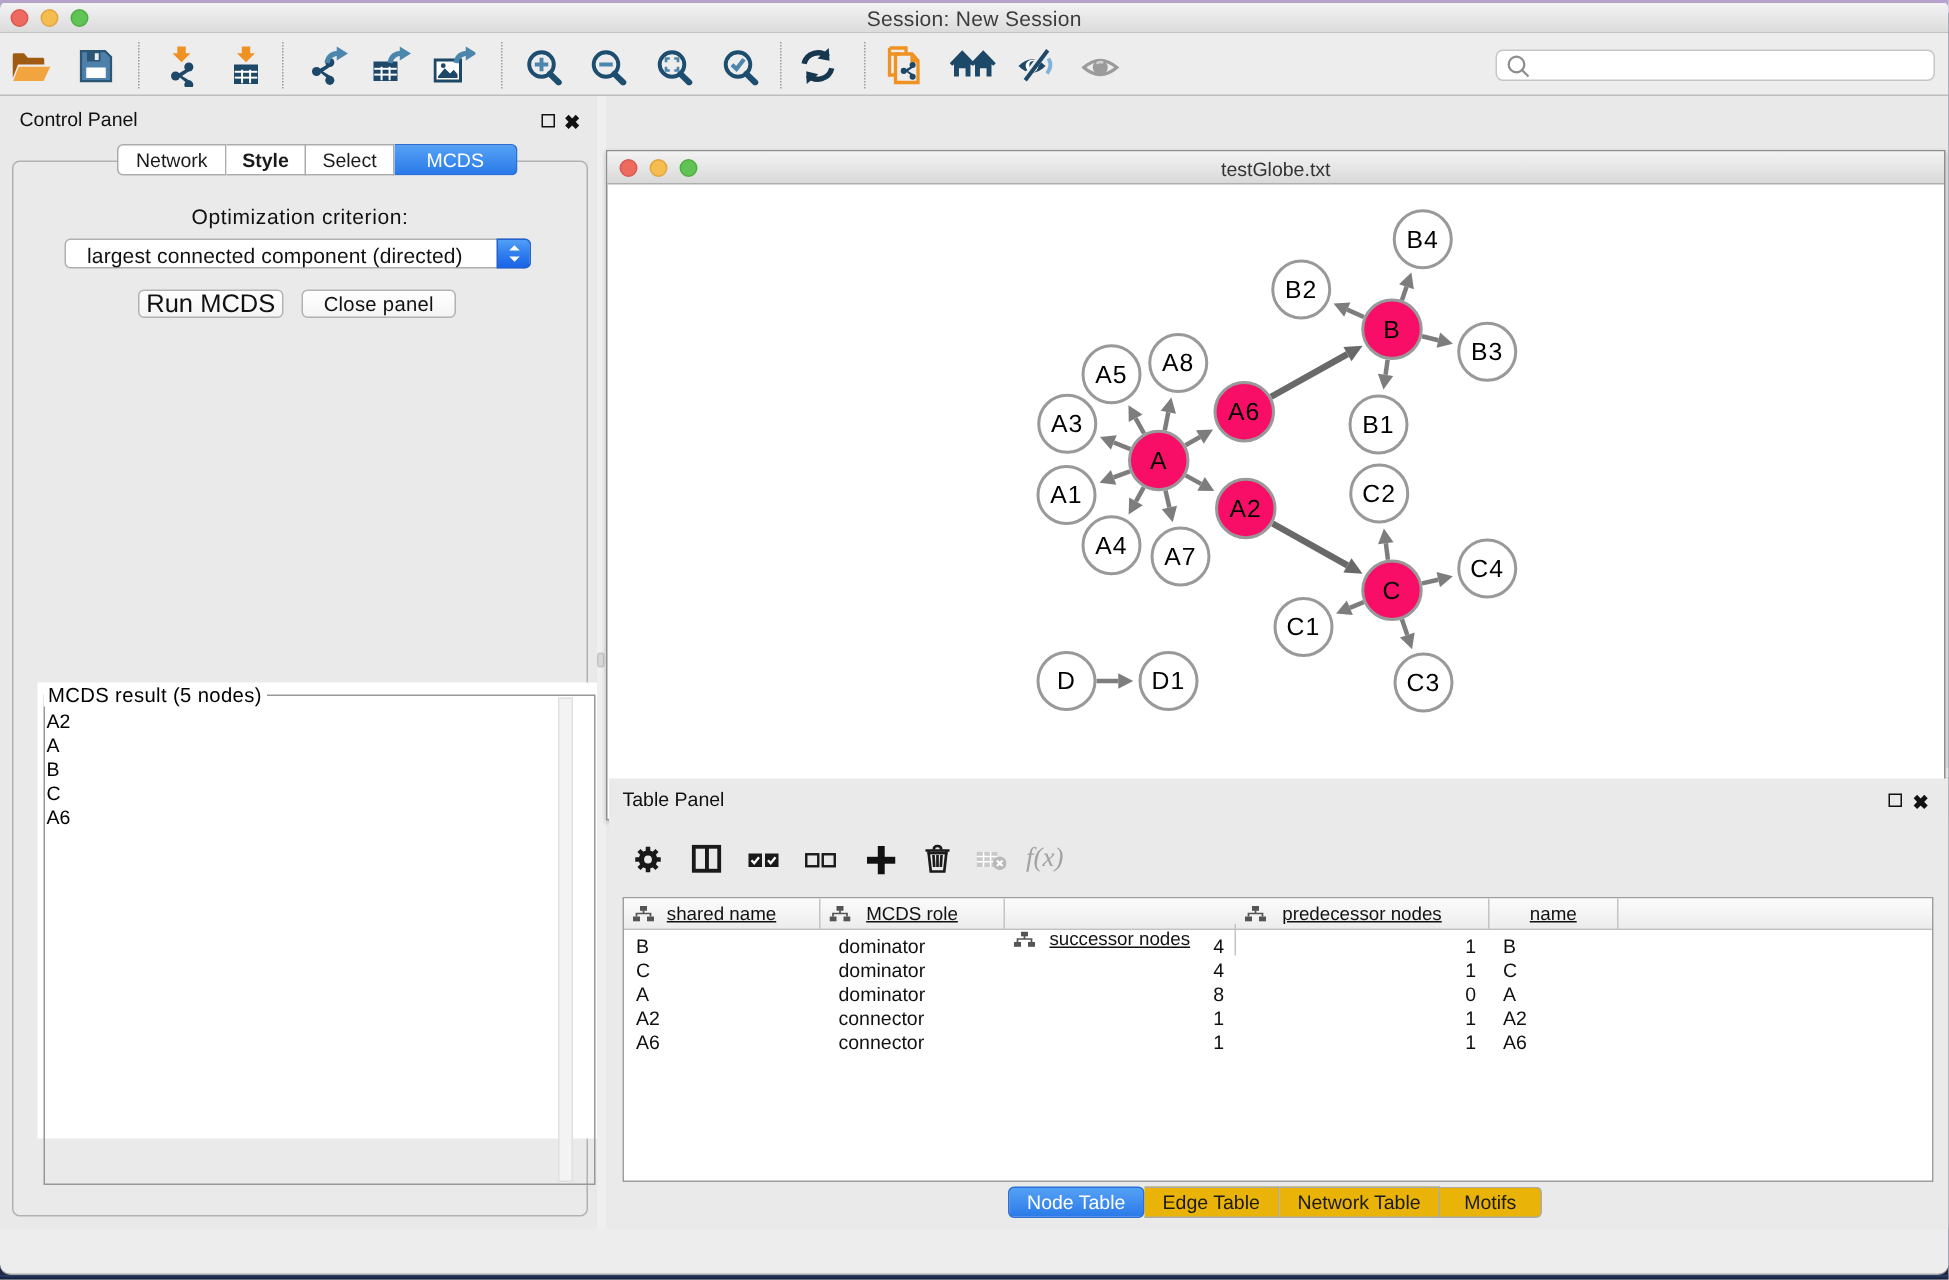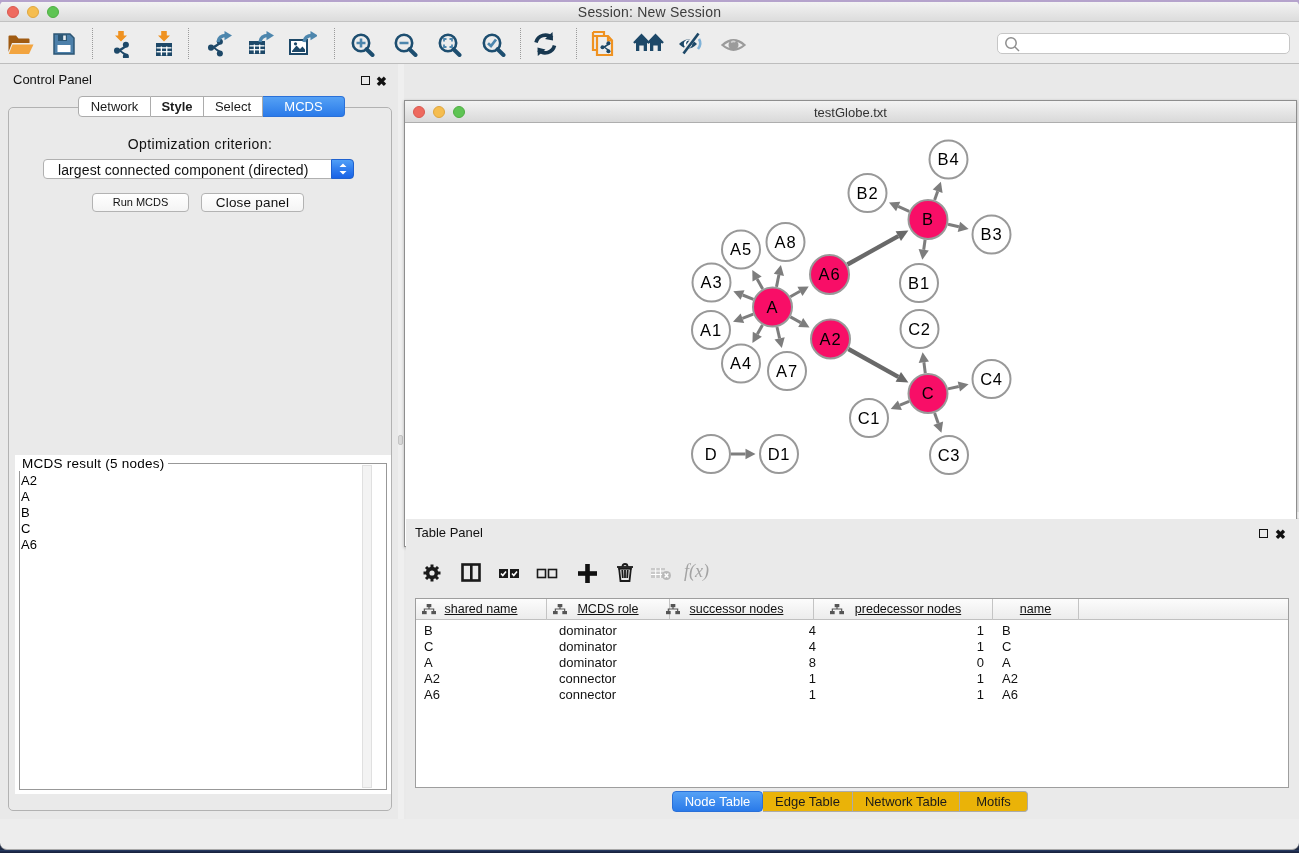--- a/index.html
+++ b/index.html
@@ -29,22 +29,22 @@
 #cp-box { position:absolute; left:8px; top:43px; width:384px; height:704px; border:1px solid #b2b2b2; border-radius:5px; background:#eaeaea; }
 #cp-tabs { position:absolute; left:78px; top:32px; height:21px; display:flex; z-index:3; }
 #cp-tabs .tab { height:21px; line-height:20px; font-size:13px; color:#1a1a1a; background:#fff; border:1px solid #acacac; border-left:none; text-align:center; }
 #cp-tabs .tab:first-child { border-left:1px solid #acacac; border-radius:4px 0 0 4px; }
 #cp-tabs .tab.sel { background:linear-gradient(180deg,#55a1f5,#2a7ae9); color:#fff; border-color:#2a70d8; border-radius:0 4px 4px 0; }
 #opt-label { position:absolute; left:0; top:72px; width:400px; text-align:center; font-size:14px; letter-spacing:0.4px; color:#111; }
 #combo { position:absolute; left:43px; top:95px; width:311px; height:20px; background:#fff; border:1px solid #b0b0b0; border-radius:4px; }
 #combo .ctext { position:absolute; left:14px; top:2px; font-size:14px; letter-spacing:0.1px; color:#111; }
 #combo .cbtn { position:absolute; right:-1px; top:-1px; width:23px; height:20px; border-radius:0 4px 4px 0;
   background:linear-gradient(180deg,#51a0f7 0%,#3381ef 45%,#1a63e6 100%); border:1px solid #1f62d0; }
-.btn { position:absolute; height:19px; background:linear-gradient(180deg,#ffffff,#f4f4f4); border:1px solid #b3b3b3; border-radius:4px; font-size:11px; color:#111; text-align:center; line-height:17px; }
-#result-white { position:absolute; left:15px; top:391px; width:376px; height:339px; background:#fff; }
+.btn { position:absolute; height:19px; background:linear-gradient(180deg,#ffffff,#f4f4f4); border:1px solid #b3b3b3; border-radius:4px; font-size:17px; color:#111; text-align:center; line-height:17px; }
+#result-white { position:absolute; left:25px; top:391px; width:376px; height:304px; background:#fff; }
 #result-border { position:absolute; left:3.5px; top:8px; width:368px; height:327px; border:1px solid #989898; }
 #result-legend { position:absolute; left:4px; top:1px; font-size:13.5px; letter-spacing:0.25px; color:#000; background:#fff; padding:0 3px; }
 #result-list { position:absolute; left:6px; top:18px; font-size:13px; color:#000; line-height:16px; }
 #result-scroll { position:absolute; right:19px; top:10px; width:10px; height:323px; background:#f3f3f3; border:1px solid #e0e0e0; }
 #vdivider { position:absolute; left:398px; top:0; width:6px; height:755px; background:#efefef; }
 #vdivider .grab { position:absolute; left:0px; top:371px; width:5px; height:10px; background:#d8d8d8; border:1px solid #c4c4c4; border-radius:2px; }
 
 #netwin { position:absolute; left:404px; top:0; width:893px; height:447px; background:#fff; border:1px solid #8e8e8e; box-shadow:0 1px 3px rgba(0,0,0,0.25);margin-top:36px; }
 #nw-titlebar { position:absolute; left:0; top:0; width:891px; height:22px; background:linear-gradient(180deg,#f3f3f3,#d9d9d9); border-bottom:1px solid #aeaeae; }
 #nw-titlebar .t1 { left:8px; top:5px; background:#ee6a5f; border:1px solid #d95950; }
@@ -427,21 +427,21 @@
                 <path d="M6 3 L6 5 M2 7 L2 5 L10 5 L10 7" stroke="#555" stroke-width="1" fill="none"></path>
               </svg>shared name</div>
             <div class="hcell" style="left:131px; width:123px;"><svg style="position:absolute; left:6px; top:5px;" width="14" height="11" viewBox="0 0 12 11" preserveAspectRatio="none">
                 <g fill="#555">
                   <rect x="4" y="0" width="4" height="3.2"></rect>
                   <rect x="0" y="7" width="4" height="3.2"></rect>
                   <rect x="8" y="7" width="4" height="3.2"></rect>
                 </g>
                 <path d="M6 3 L6 5 M2 7 L2 5 L10 5 L10 7" stroke="#555" stroke-width="1" fill="none"></path>
               </svg>MCDS role</div>
-            <div class="hcell" style="left:244px; width:154px;"><svg style="position:absolute; left:6px; top:5px;" width="14" height="11" viewBox="0 0 12 11" preserveAspectRatio="none">
+            <div class="hcell" style="left:254px; width:154px;margin-top:17px;"><svg style="position:absolute; left:6px; top:5px;" width="14" height="11" viewBox="0 0 12 11" preserveAspectRatio="none">
                 <g fill="#555">
                   <rect x="4" y="0" width="4" height="3.2"></rect>
                   <rect x="0" y="7" width="4" height="3.2"></rect>
                   <rect x="8" y="7" width="4" height="3.2"></rect>
                 </g>
                 <path d="M6 3 L6 5 M2 7 L2 5 L10 5 L10 7" stroke="#555" stroke-width="1" fill="none"></path>
               </svg>successor nodes</div>
             <div class="hcell" style="left:408px; width:169px;"><svg style="position:absolute; left:6px; top:5px;" width="14" height="11" viewBox="0 0 12 11" preserveAspectRatio="none">
                 <g fill="#555">
                   <rect x="4" y="0" width="4" height="3.2"></rect>

